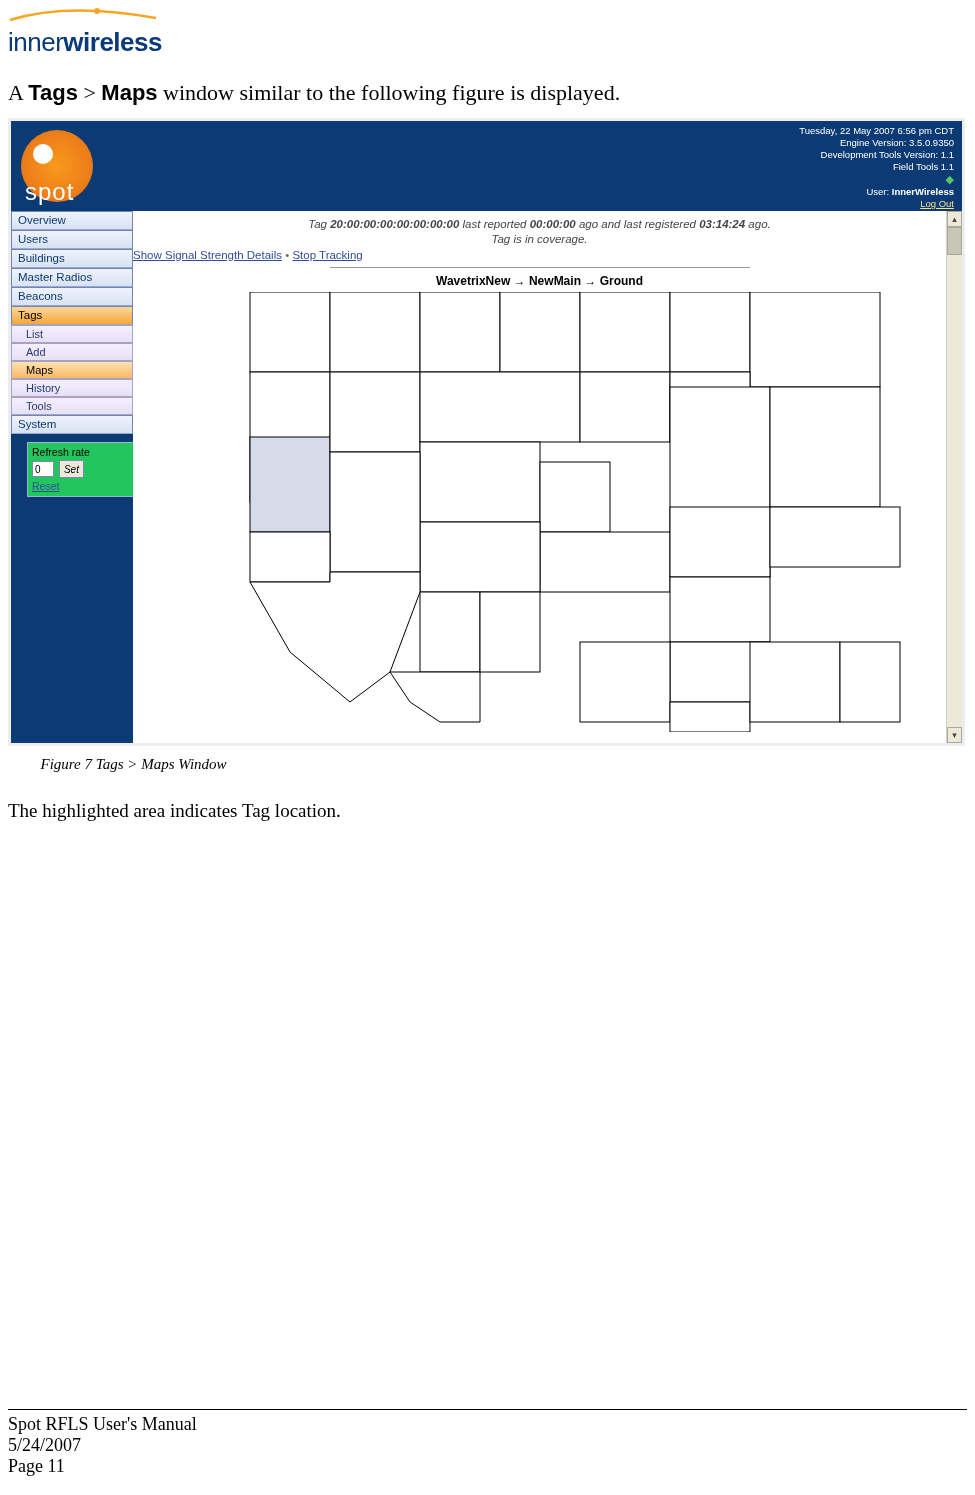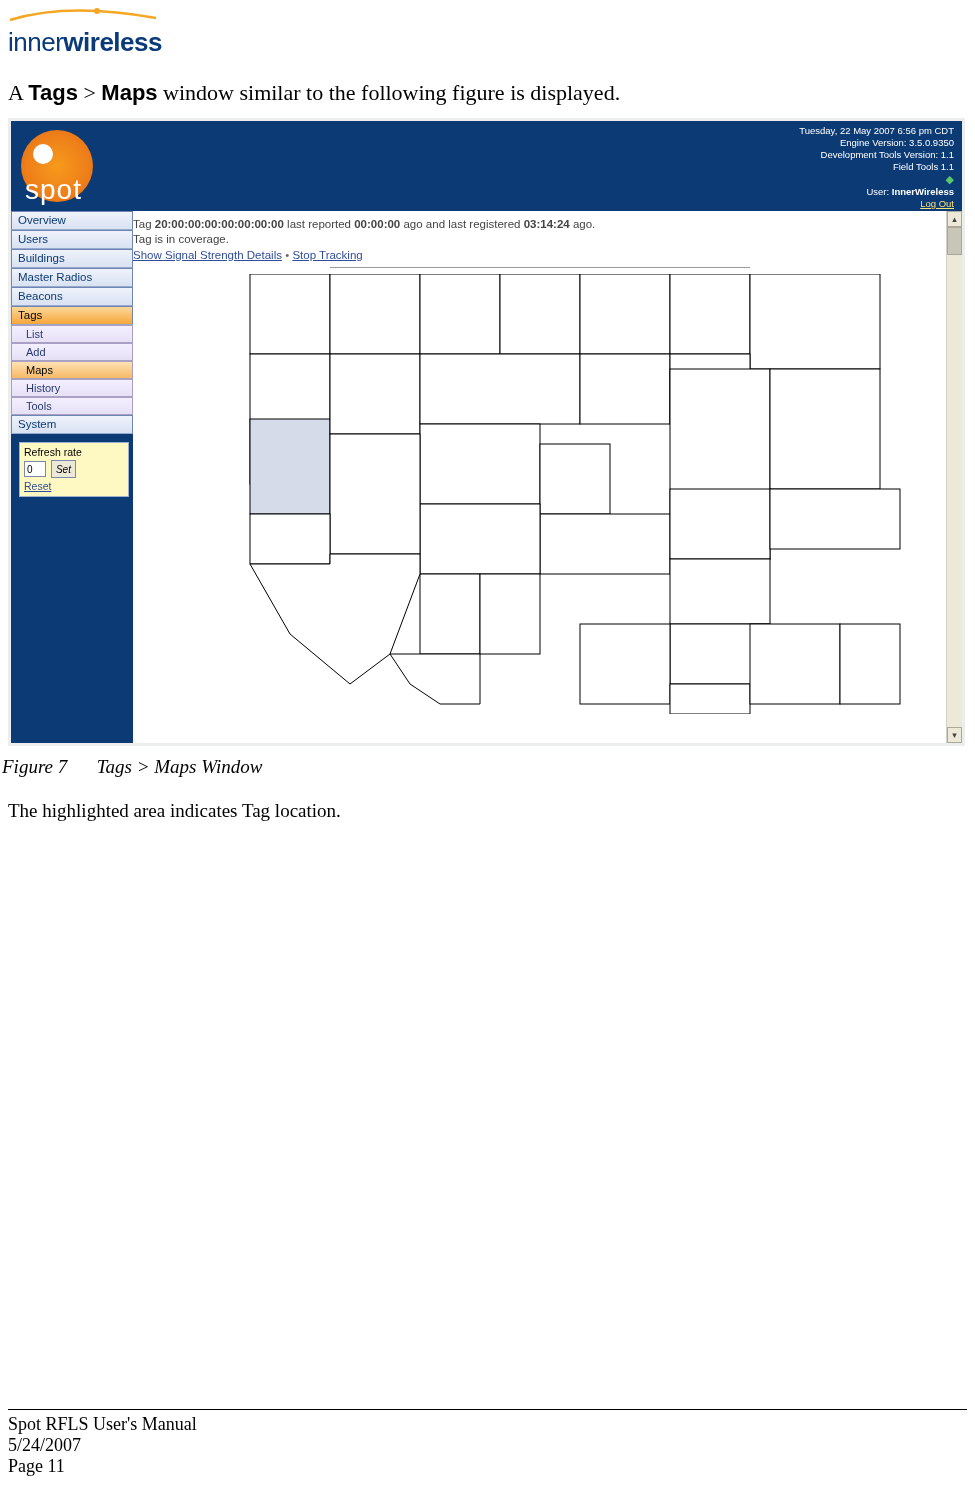--- a/index.html
+++ b/index.html
@@ -24,21 +24,21 @@
     font-weight: 300;
     color: #0a3a7a;
     letter-spacing: -0.5px;
   }
   .logo-text .thin { font-weight: 300; }
   .logo-text .bold { font-weight: 700; }
   .logo-swoosh { width: 150px; height: 14px; }
   
   .intro-line { position: absolute; left: 8px; top: 80px; width: 956px; font-size: 22px; }
   .intro-line .breadcrumb { font-family: Arial, Helvetica, sans-serif; font-weight: 900; color: #000; }
-  .figure-caption { position: absolute; left: 2px; top: 756px; font-style: italic; font-size: 19px; }
+  .figure-caption { position: absolute; left: 2px; top: 756px; font-style: italic; font-size: 15px; text-align: right; }
   .fig-num { display:inline-block; width: 90px; }
   .body-line2 { position: absolute; left: 8px; top: 800px; font-size: 19px; }
   
   .shot {
     position: absolute;
     left: 8px;
     top: 118px;
     width: 957px;
     height: 628px;
     background: #eceded;
@@ -75,21 +75,21 @@
     position: absolute;
     width: 20px; height: 20px; border-radius: 50%;
     background: #fff;
     left: 12px; top: 14px;
   }
   .spot-label {
     position: absolute;
     left: 4px;
     bottom: -4px;
     font-family: Arial, sans-serif;
-    font-size: 28px;
+    font-size: 24px;
     color: #fff;
     font-weight: 300;
     letter-spacing: 1px;
   }
   .app-title {
     font-family: "Trebuchet MS", Arial, sans-serif;
     font-size: 30px;
     color: #fff;
     margin-left: 170px;
     letter-spacing: 0.5px;
@@ -143,22 +143,22 @@
     height: 18px;
     font-size: 11px;
     color: #273a70;
     border: 1px solid #a9a0c4;
   }
   .sub-item.active {
     background: linear-gradient(#fde2b2, #f7b966);
     color: #000;
   }
   .refresh-box {
-    margin: 8px 8px;
-    background: #fef9c3;
+    margin: 8px 16px;
+    background: #22c55e;
     border: 1px solid #9fb1d2;
     font-family: Arial, sans-serif;
     font-size: 10.5px;
     padding: 3px 16px 4px 4px;
     width: 110px;
   }
   .refresh-box input.rate {
     width: 22px; height: 16px; font-size: 10px; border:1px solid #7a8aa8; padding:0 2px;
   }
   .refresh-box button {
@@ -169,21 +169,21 @@
   .main {
     flex: 1;
     background: #fff;
     padding: 6px 0 0 0;
     font-family: Arial, sans-serif;
     font-size: 11.5px;
     color: #444;
     position: relative;
     overflow: hidden;
   }
-  .tag-status { text-align: left; line-height: 1.3; }
+  .tag-status { text-align: center; line-height: 1.3; font-style: italic; }
   .tag-links { text-align: left; margin-top: 2px; }
   .tag-links a { color: #304d9b; text-decoration: underline; }
   .sep { color:#666; }
   .hr-line { width: 420px; border-top: 1px solid #999; margin: 6px auto; }
   .breadcrumb-path { text-align: center; font-weight: 700; font-size: 12px; color:#000; margin-bottom: 4px;}
   .breadcrumb-path .arrow { font-weight: normal; }
   
   .floorplan-wrap {
     width: 780px; height: 440px; margin: 4px auto 0 auto; position: relative;
   }
@@ -270,20 +270,27 @@
           <span>Tag </span><b>20:00:00:00:00:00:00:00</b><span> last reported </span><b>00:00:00</b><span> ago and last registered </span><b>03:14:24</b><span> ago.</span>
           <br>
           <span>Tag is in coverage.</span>
         </div>
         <div class="tag-links">
           <a>Show Signal Strength Details</a>
           <span class="sep"> • </span>
           <a>Stop Tracking</a>
         </div>
         <div class="hr-line"></div>
+        <div class="breadcrumb-path">
+          <span>WavetrixNew</span>
+          <span class="arrow"> → </span>
+          <span>NewMain</span>
+          <span class="arrow"> → </span>
+          <span>Ground</span>
+        </div>
 
         <div class="floorplan-wrap">
           <svg viewBox="0 0 780 440">
 
             <rect class="room" x="100" y="0" width="80" height="80"></rect>
             <rect class="room" x="180" y="0" width="90" height="80"></rect>
             <rect class="room" x="270" y="0" width="80" height="80"></rect>
             <rect class="room" x="350" y="0" width="80" height="80"></rect>
             <rect class="room" x="430" y="0" width="90" height="80"></rect>
             <rect class="room" x="520" y="0" width="80" height="80"></rect>

